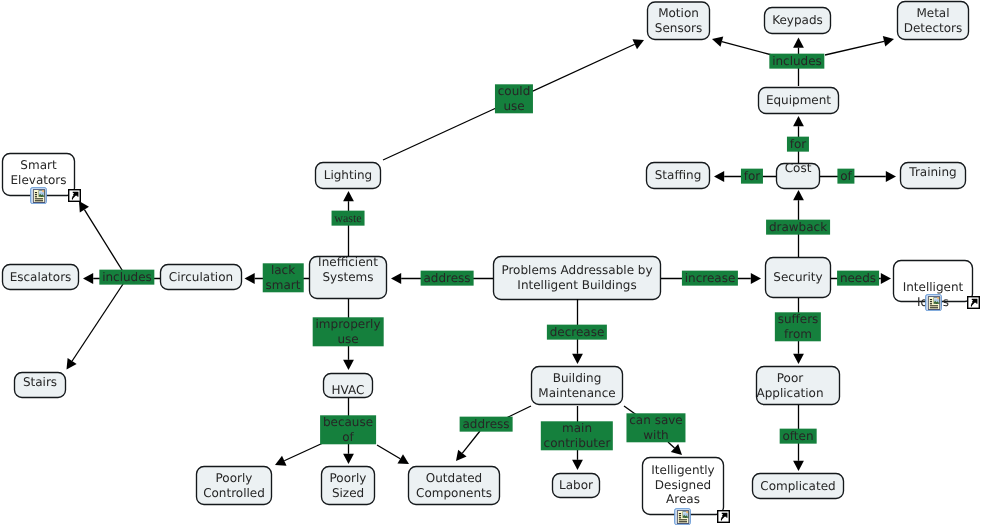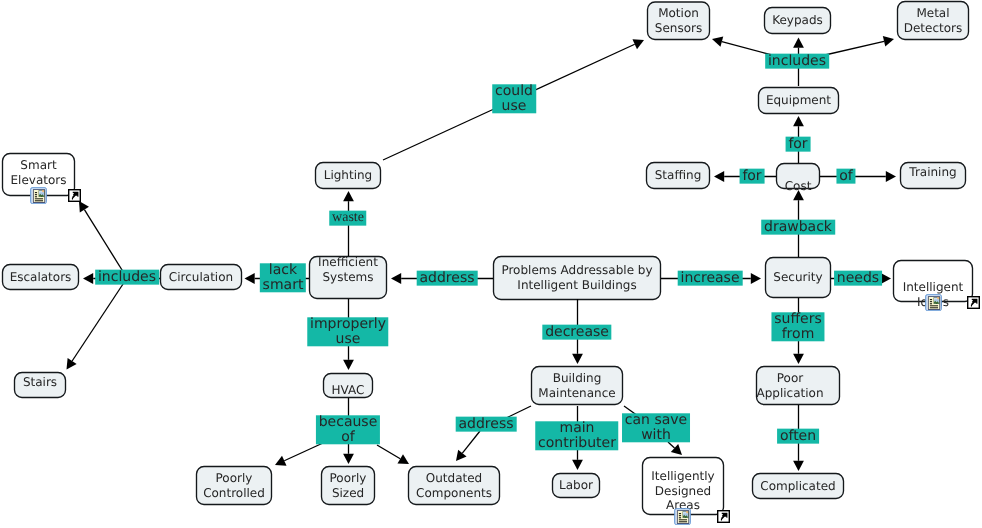--- a/index.html
+++ b/index.html
@@ -10,22 +10,22 @@
   #canvas{position:relative;width:982px;height:528px;background:#fff;
           overflow:hidden;}
   svg.edges{position:absolute;left:0;top:0;width:982px;height:528px;}
   .node{position:absolute;box-sizing:border-box;color:#262626;font-size:12px;
         line-height:14.7px;text-align:center;
         display:flex;flex-direction:column;align-items:center;
         justify-content:center;}
   .node.doc{padding-bottom:4px;}
   .node.doc3{padding-bottom:2px;}
   .node .ln{display:block;white-space:nowrap;}
-  .elab{position:absolute;color:#262626;font-size:14px;line-height:14.7px;
-        text-align:center;background:#14b8a6;white-space:nowrap;
+  .elab{position:absolute;color:#262626;font-size:12px;line-height:14.7px;
+        text-align:center;background:#15803d;white-space:nowrap;
         transform:translate(-50%,-50%);padding:0 2.8px;}
   .elab .ln{display:block;}
   .icon{position:absolute;}
 </style>
 </head>
 <body>
 
 <div id="canvas">
 <svg class="edges" xmlns="http://www.w3.org/2000/svg">
 <g>
@@ -189,21 +189,21 @@
 <div class="node" style="left:897px;top:1px;width:72px;height:39px;">
       <span class="ln">Metal</span>
       <span class="ln">Detectors</span>
     </div>
 <div class="node" style="left:758px;top:87px;width:81px;height:27px;">
       <span class="ln">Equipment</span>
     </div>
 <div class="node" style="left:646px;top:162px;width:64px;height:27px;">
       <span class="ln">Staffing</span>
     </div>
-<div class="node" style="left:776px;top:167px;width:44px;height:39px;">
+<div class="node" style="left:776px;top:149px;width:44px;height:39px;">
       <span class="ln">Cost</span>
     </div>
 <div class="node" style="left:900px;top:162px;width:66px;height:21px;">
       <span class="ln">Training</span>
     </div>
 <div class="node" style="left:2px;top:264px;width:77px;height:26px;">
       <span class="ln">Escalators</span>
     </div>
 <div class="node" style="left:160px;top:264px;width:82px;height:26px;">
       <span class="ln">Circulation</span>
@@ -245,21 +245,21 @@
       <span class="ln">Poorly</span>
       <span class="ln">Sized</span>
     </div>
 <div class="node" style="left:408px;top:466px;width:92px;height:39px;">
       <span class="ln">Outdated</span>
       <span class="ln">Components</span>
     </div>
 <div class="node" style="left:552px;top:473px;width:48px;height:25px;">
       <span class="ln">Labor</span>
     </div>
-<div class="node doc3" style="left:642px;top:457px;width:82px;height:70px;">
+<div class="node doc3" style="left:642px;top:457px;width:82px;height:58px;">
       <span class="ln">Itelligently</span>
       <span class="ln">Designed</span>
       <span class="ln">Areas</span>
     </div>
 <div class="node" style="left:752px;top:473px;width:92px;height:26px;">
       <span class="ln">Complicated</span>
     </div>
 <div class="elab" style="left:514px;top:99px;">
       <span class="ln">could</span>
       <span class="ln">use</span>

